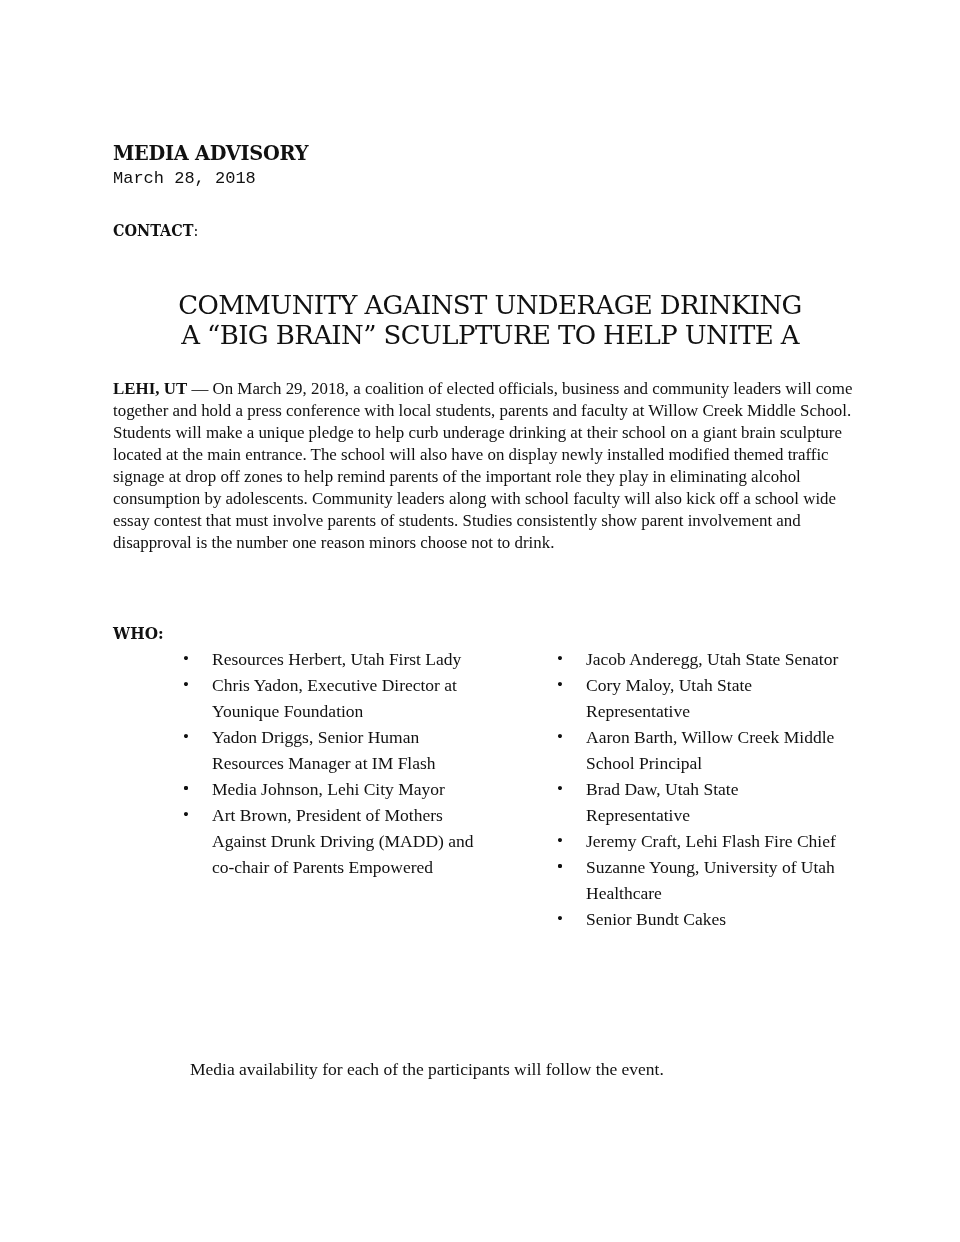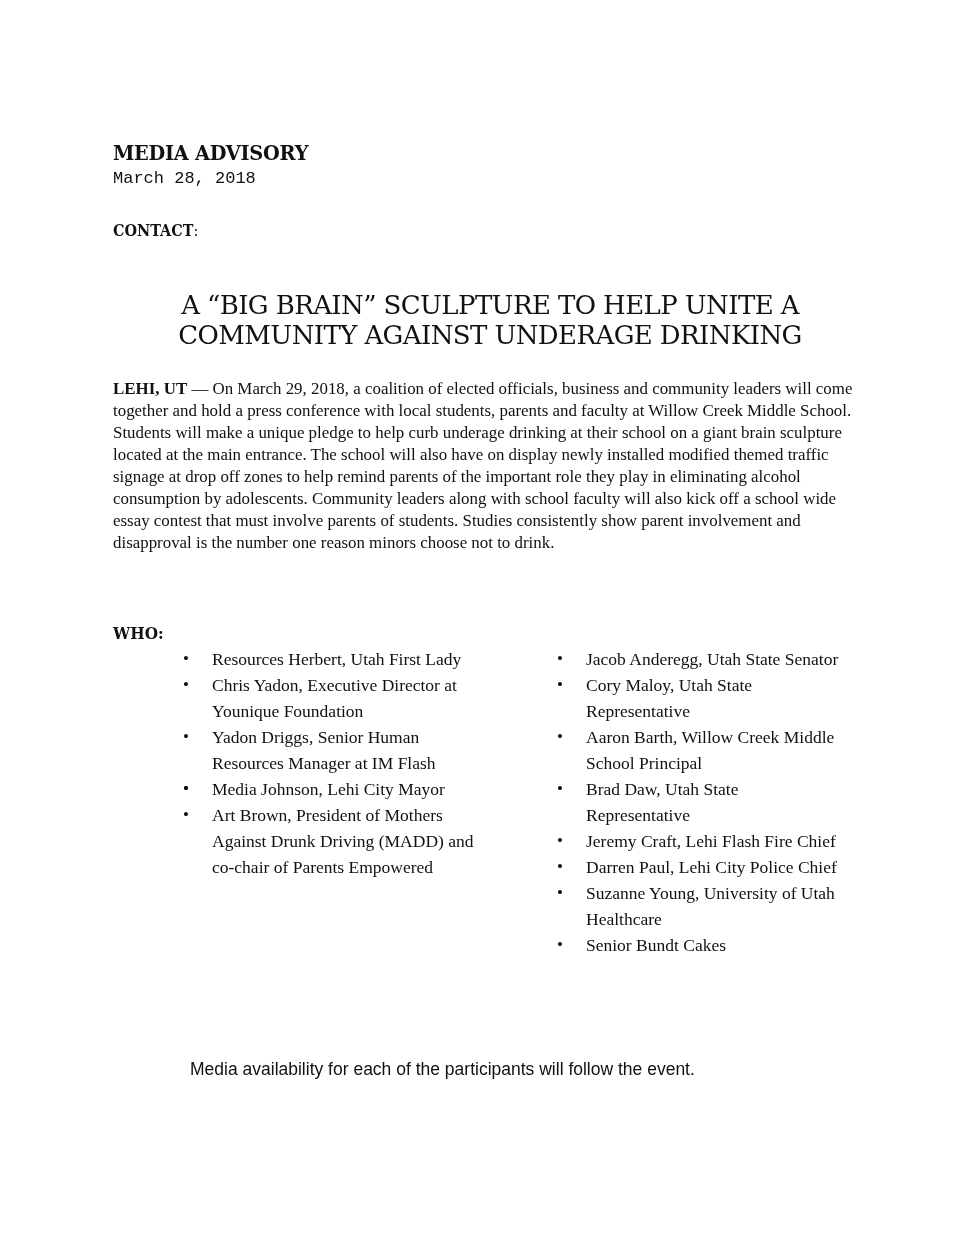--- a/index.html
+++ b/index.html
@@ -11,33 +11,33 @@
   .contact b { font-weight: bold; }
   .headline { position: absolute; left: 113px; width: 754px; top: 290px; text-align: center; font-size: 26px; line-height: 30px; font-family: "DejaVu Serif", serif; letter-spacing: -0.6px; }
   .body-para { position: absolute; left: 113px; top: 378px; width: 740px; font-family: "Liberation Serif", serif; font-size: 16.9px; line-height: 22px; text-align: left; }
   .body-para b { font-weight: bold; }
   .who { position: absolute; left: 113px; top: 623px; font-weight: bold; font-size: 17px; font-family: "DejaVu Serif", serif; transform: scaleX(0.9); transform-origin: left; }
   ul.col { position: absolute; list-style: none; margin: 0; padding: 0; font-family: "Liberation Serif", serif; font-size: 17.5px; line-height: 26px; }
   ul.col li { position: relative; padding-left: 0; }
   ul.col li .bullet { position: absolute; left: -29px; top: 0; font-size: 17px; }
   .col-left { left: 212px; top: 646px; width: 275px; }
   .col-right { left: 586px; top: 646px; width: 260px; }
-  .footer-note { position: absolute; left: 190px; top: 1059px; font-family: Liberation Sans, sans-serif; font-size: 17.5px; }
+  .footer-note { position: absolute; left: 190px; top: 1059px; font-family: Liberation Serif, serif; font-size: 17.5px; }
 </style>
 </head>
 <body>
 
 <div class="page">
   <div class="advisory">MEDIA ADVISORY</div>
   <div class="date">March 28, 2018</div>
   <div class="contact"><b>CONTACT</b><span>:</span></div>
 
   <div class="headline">
+    <div>COMMUNITY AGAINST UNDERAGE DRINKING</div>
     <div>A “BIG BRAIN” SCULPTURE TO HELP UNITE A</div>
-    <div>COMMUNITY AGAINST UNDERAGE DRINKING</div>
   </div>
 
   <div class="body-para"><b>LEHI, UT</b><span> — On March 29, 2018, a coalition of elected officials, business and community leaders will come together and hold a press conference with local students, parents and faculty at Willow Creek Middle School.  Students will make a unique pledge to help curb underage drinking at their school on a giant brain sculpture located at the main entrance. The school will also have on display newly installed modified themed traffic signage at drop off zones to help remind parents of the important role they play in eliminating alcohol consumption by adolescents.  Community leaders along with school faculty will also kick off a school wide essay contest that must involve parents of students. Studies consistently show parent involvement and disapproval is the number one reason minors choose not to drink.</span></div>
 
   <div class="who">WHO:</div>
 
   <ul class="col col-left">
     <li><span class="bullet">•</span><span>Resources Herbert, Utah First Lady</span></li>
     <li><span class="bullet">•</span><span>Chris Yadon, Executive Director at Younique Foundation</span></li>
     <li><span class="bullet">•</span><span>Yadon Driggs, Senior Human Resources Manager at IM Flash</span></li>
@@ -45,19 +45,19 @@
     <li><span class="bullet">•</span><span>Media Johnson, Lehi City Mayor</span></li>
     <li><span class="bullet">•</span><span>Art Brown, President of Mothers Against Drunk Driving (MADD) and co-chair of Parents Empowered</span></li>
   </ul>
 
   <ul class="col col-right">
     <li><span class="bullet">•</span><span>Jacob Anderegg, Utah State Senator</span></li>
     <li><span class="bullet">•</span><span>Cory Maloy, Utah State Representative</span></li>
     <li><span class="bullet">•</span><span>Aaron Barth, Willow Creek Middle School Principal</span></li>
     <li><span class="bullet">•</span><span>Brad Daw, Utah State Representative</span></li>
     <li><span class="bullet">•</span><span>Jeremy Craft, Lehi Flash Fire Chief</span></li>
-    <li><span class="bullet">•</span><span>Darren Paul, Lehi City Police Chief</span></li>
+    <li><span class="bullet">•</span></li>
     <li><span class="bullet">•</span><span>Suzanne Young, University of Utah Healthcare</span></li>
     <li><span class="bullet">•</span><span>Senior Bundt Cakes</span></li>
   </ul>
 
   <div class="footer-note">Media availability for each of the participants will follow the event.</div>
 </div>
 
 </body></html>

